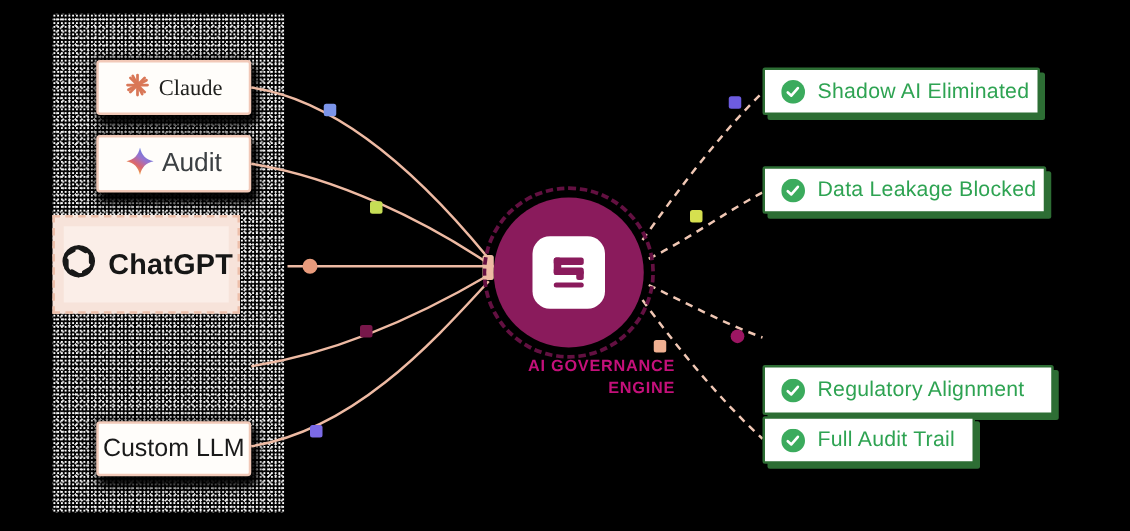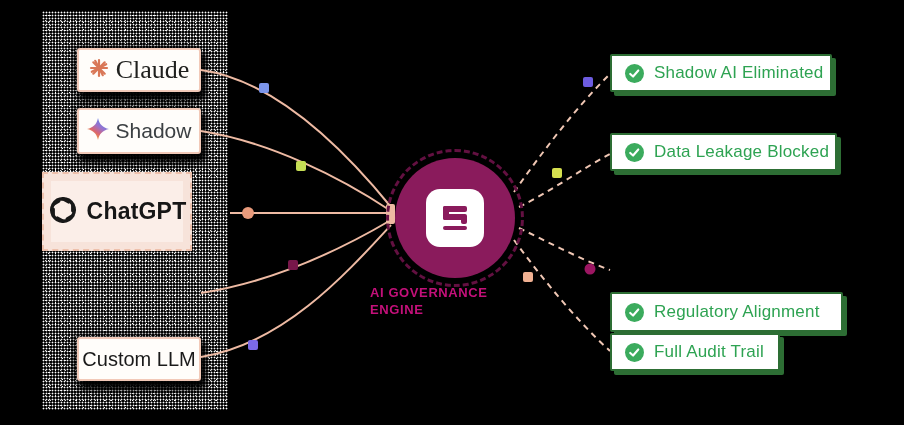--- a/index.html
+++ b/index.html
@@ -37,21 +37,21 @@
     background:var(--box-bg,#fffdfa);
     border:2px solid var(--box-border,#f2c9b8);
     border-radius:3px;
     display:flex; align-items:center; justify-content:center; gap:7px;
     box-shadow: 4px 6px 5px 1px rgba(0,0,0,0.92), -3px -3px 6px rgba(0,0,0,0.5), 0 9px 8px rgba(0,0,0,0.55);
   }
   .src-claude  { top:37px;  height:44px; }
   .src-gemini  { top:97px;  height:46px; }
   .src-copilot { top:262px; height:43px; }
   .src-custom  { top:326px; height:44px; }
-  .lbl-claude  { font-family:"Liberation Serif", serif; font-size:26px; color:#20201e; }
+  .lbl-claude  { font-family:"Liberation Serif", serif; font-size:18px; color:#20201e; }
   .lbl-gemini  { font-size:21px; color:#3c4043; }
   .lbl-copilot { font-size:21px; font-weight:600; color:#1a1a1a; }
   .lbl-custom  { font-size:20px; font-weight:500; color:#1a1a1a; }
 
   .chatgpt-strip {
     position:absolute; left:0; top:161px; width:150px; height:79px;
     background:var(--strip-bg,#f7e3da);
     border:2px dashed var(--strip-border,#eec0ab);
   }
   .chatgpt-inner {
@@ -76,21 +76,21 @@
   .engine-circle::before {
     content:""; position:absolute; inset:-9px; border-radius:50%;
     border:3px dashed var(--brand-ring,#631041);
   }
   .engine-logo-sq {
     width:58px; height:58px; background:#fff; border-radius:14px;
     display:flex; align-items:center; justify-content:center;
   }
   .engine-label {
     position:absolute; left:370px; top:284px; width:170px; z-index:3;
-    text-align:left; color:var(--engine-label,#c4107a);
+    text-align:right; color:var(--engine-label,#c4107a);
     font-size:13px; font-weight:700; letter-spacing:0.6px; line-height:17px;
   }
 
   
   .outcome-box {
     position:absolute; left:610px; z-index:3; height:38px;
     background:#fff;
     border:2px solid var(--green-border,#2d6e34);
     border-radius:2px;
     box-shadow: 4px 4px 0 var(--green-border,#2d6e34);
@@ -165,21 +165,21 @@
               <stop offset="0" stop-color="#4285f4"></stop>
               <stop offset="0.4" stop-color="#9b72cb"></stop>
               <stop offset="0.62" stop-color="#d96570"></stop>
               <stop offset="0.82" stop-color="#f2a33c"></stop>
               <stop offset="1" stop-color="#9ac162"></stop>
             </linearGradient>
           </defs>
           <path fill="url(#gemgrad)" d="M20 0 C22.5 11.5 28.5 17.5 40 20 C28.5 22.5 22.5 28.5 20 40 C17.5 28.5 11.5 22.5 0 20 C11.5 17.5 17.5 11.5 20 0 Z"></path>
         </svg>
       </span>
-      <span class="lbl-gemini">Shadow</span>
+      <span class="lbl-gemini">Audit</span>
     </div>
 
     <div class="chatgpt-strip">
       <div class="chatgpt-inner">
         <span class="icon">
           <svg width="30" height="30" viewBox="0 0 40 40">
             <g stroke="#181818" stroke-width="4.4" fill="none" stroke-linecap="round" stroke-linejoin="round">
               <path d="M 20 5 A 15 15 0 0 1 32.99 12.5 L 32.99 21"></path>
               <path d="M 20 5 A 15 15 0 0 1 32.99 12.5 L 32.99 21" transform="rotate(60 20 20)"></path>
               <path d="M 20 5 A 15 15 0 0 1 32.99 12.5 L 32.99 21" transform="rotate(120 20 20)"></path>

